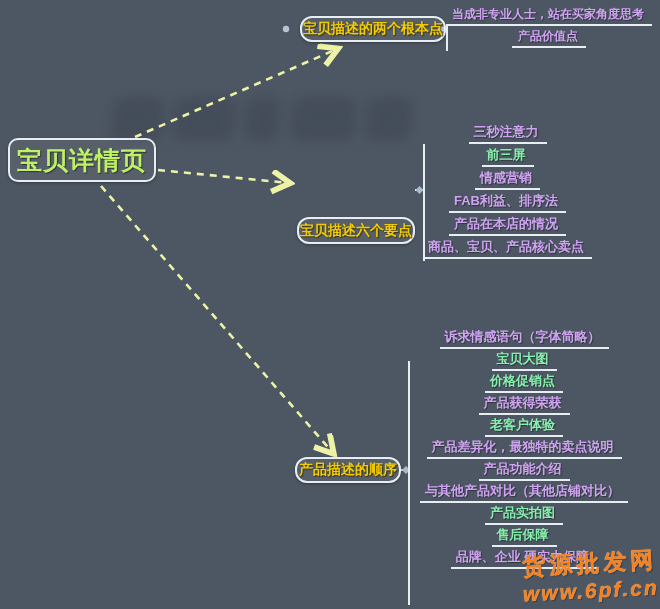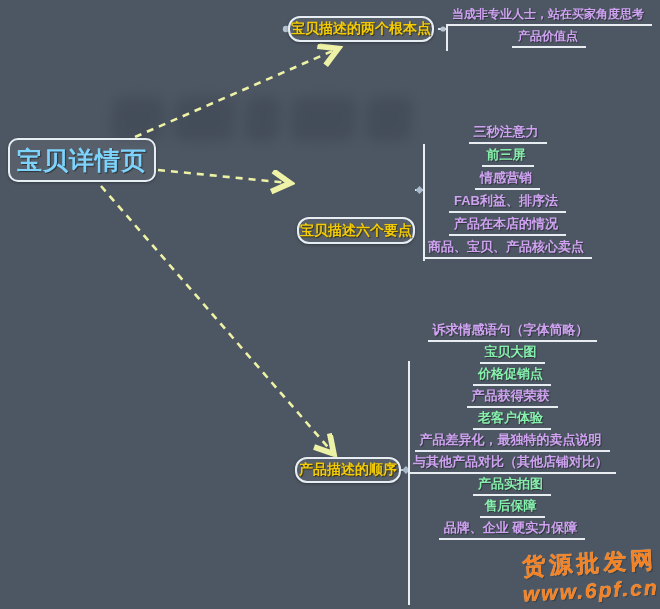--- a/index.html
+++ b/index.html
@@ -16,38 +16,38 @@
   svg.links{position:absolute;left:0;top:0;pointer-events:none;}
   .dashline{stroke:#eef2a6;stroke-width:2.6;stroke-dasharray:7 6;fill:none;}
   .stub{stroke:#dfe7ee;stroke-width:2;}
 
   .node{
     position:absolute;display:flex;align-items:center;justify-content:center;
     border:2px solid #e6edf3;border-radius:12px;background:rgba(255,255,255,0.05);
     box-shadow:0 1px 3px rgba(0,0,0,.35);box-sizing:border-box;
   }
   .root-node{left:8px;top:138px;width:148px;height:44px;border-radius:10px;}
-  .root-node span{color:#7dd3fc;font-size:25px;font-weight:bold;letter-spacing:1px;text-shadow:1px 1px 1px rgba(0,0,0,.45);white-space:nowrap;}
+  .root-node span{color:#bef264;font-size:25px;font-weight:bold;letter-spacing:1px;text-shadow:1px 1px 1px rgba(0,0,0,.45);white-space:nowrap;}
   .branch-label{color:#f2cb05;font-weight:bold;font-size:14px;white-space:nowrap;text-shadow:1px 1px 1px rgba(50,40,0,.8);}
-  .node-top{left:288px;top:16px;width:146px;height:26px;}
+  .node-top{left:300px;top:16px;width:146px;height:26px;}
   .node-mid{left:297px;top:177px;width:118px;height:27px;margin-top:40px;}
   .node-bottom{left:295px;top:457px;width:106px;height:26px;}
 
   .clist{position:absolute;display:flex;flex-direction:column;align-items:center;}
   .clist .item{
     color:#d0a3f2;font-weight:bold;white-space:nowrap;
     border-bottom:2px solid #e8edf2;width:max-content;
     text-shadow:1px 1px 1px rgba(0,0,0,.4);
   }
   .clist .item.dim{color:#86efac;font-weight:bold;}
   .top-list{left:446px;top:4px;}
   .top-list .item{font-size:12px;line-height:16px;padding:2px 8px 2px 6px;}
   .mid-list{left:423px;top:121px;}
   .mid-list .item{font-size:13px;line-height:17px;padding:2px 8px 2px 5px;}
-  .bottom-list{left:408px;top:320px;}
+  .bottom-list{left:408px;top:327px;padding-left:12px;}
   .bottom-list .item{font-size:13px;line-height:16px;padding:2px 8px 2px 5px;}
 
   .vline{position:absolute;width:2px;background:#e8edf2;}
   .vline-top{left:446px;top:26px;height:25px;}
   .vline-mid{left:423px;top:144px;height:117px;}
   .vline-bottom{left:408px;top:361px;height:244px;}
 
   .sitemark{position:absolute;right:2px;bottom:6px;text-align:right;color:#f68121;transform:rotate(-3deg);}
   .sitemark .l1{font-size:23px;font-weight:bold;letter-spacing:4px;text-shadow:0 0 1px #ffd9b0,1px 1px 1px rgba(0,0,0,.4);white-space:nowrap;}
   .sitemark .l2{font-size:21px;font-weight:bold;letter-spacing:2px;font-style:italic;text-shadow:0 0 1px #ffd9b0,1px 1px 1px rgba(0,0,0,.4);white-space:nowrap;}
@@ -114,20 +114,21 @@
     <span class="branch-label">产品描述的顺序</span>
   </div>
   <div class="vline vline-bottom"></div>
   <div class="clist bottom-list">
     <div class="item">诉求情感语句（字体简略）</div>
     <div class="item dim">宝贝大图</div>
     <div class="item dim">价格促销点</div>
     <div class="item">产品获得荣获</div>
     <div class="item dim">老客户体验</div>
     <div class="item">产品差异化，最独特的卖点说明</div>
+    <div class="item">产品功能介绍</div>
     <div class="item">与其他产品对比（其他店铺对比）</div>
     <div class="item dim">产品实拍图</div>
     <div class="item dim">售后保障</div>
     <div class="item">品牌、企业 硬实力保障</div>
   </div>
 
   <div class="sitemark">
     <div class="l1">货源批发网</div>
     <div class="l2">www.6pf.cn</div>
   </div>

